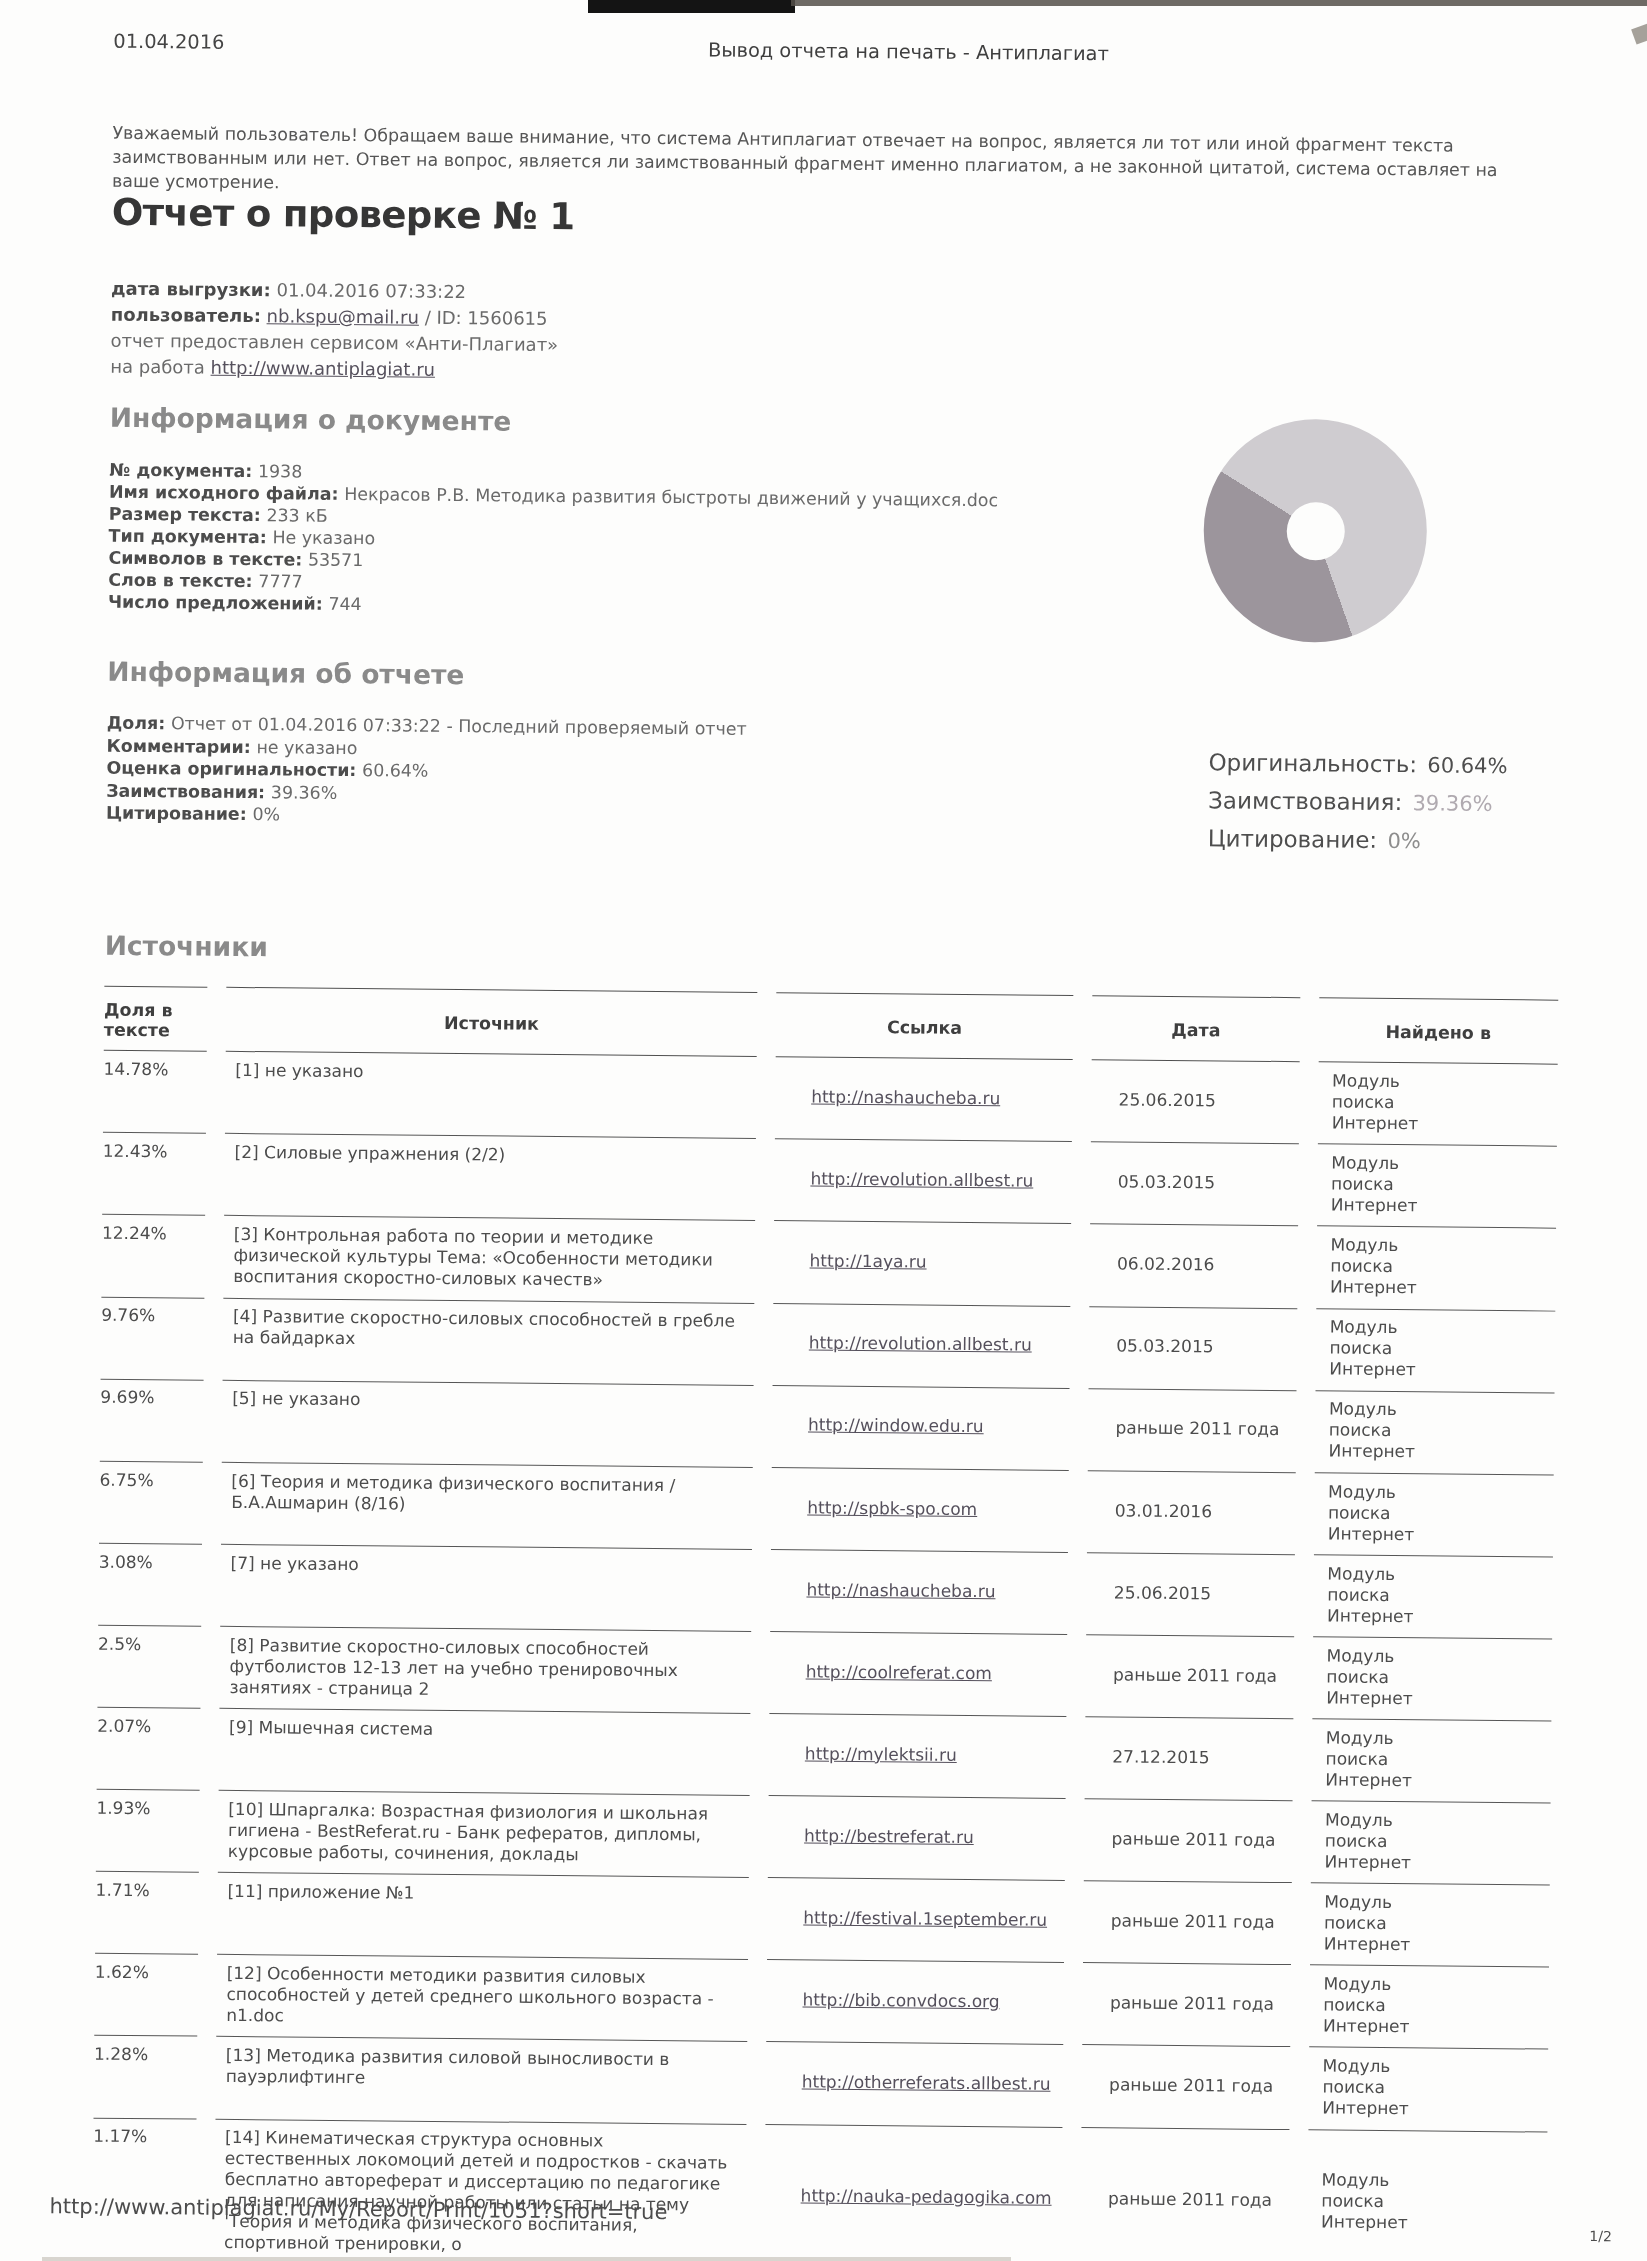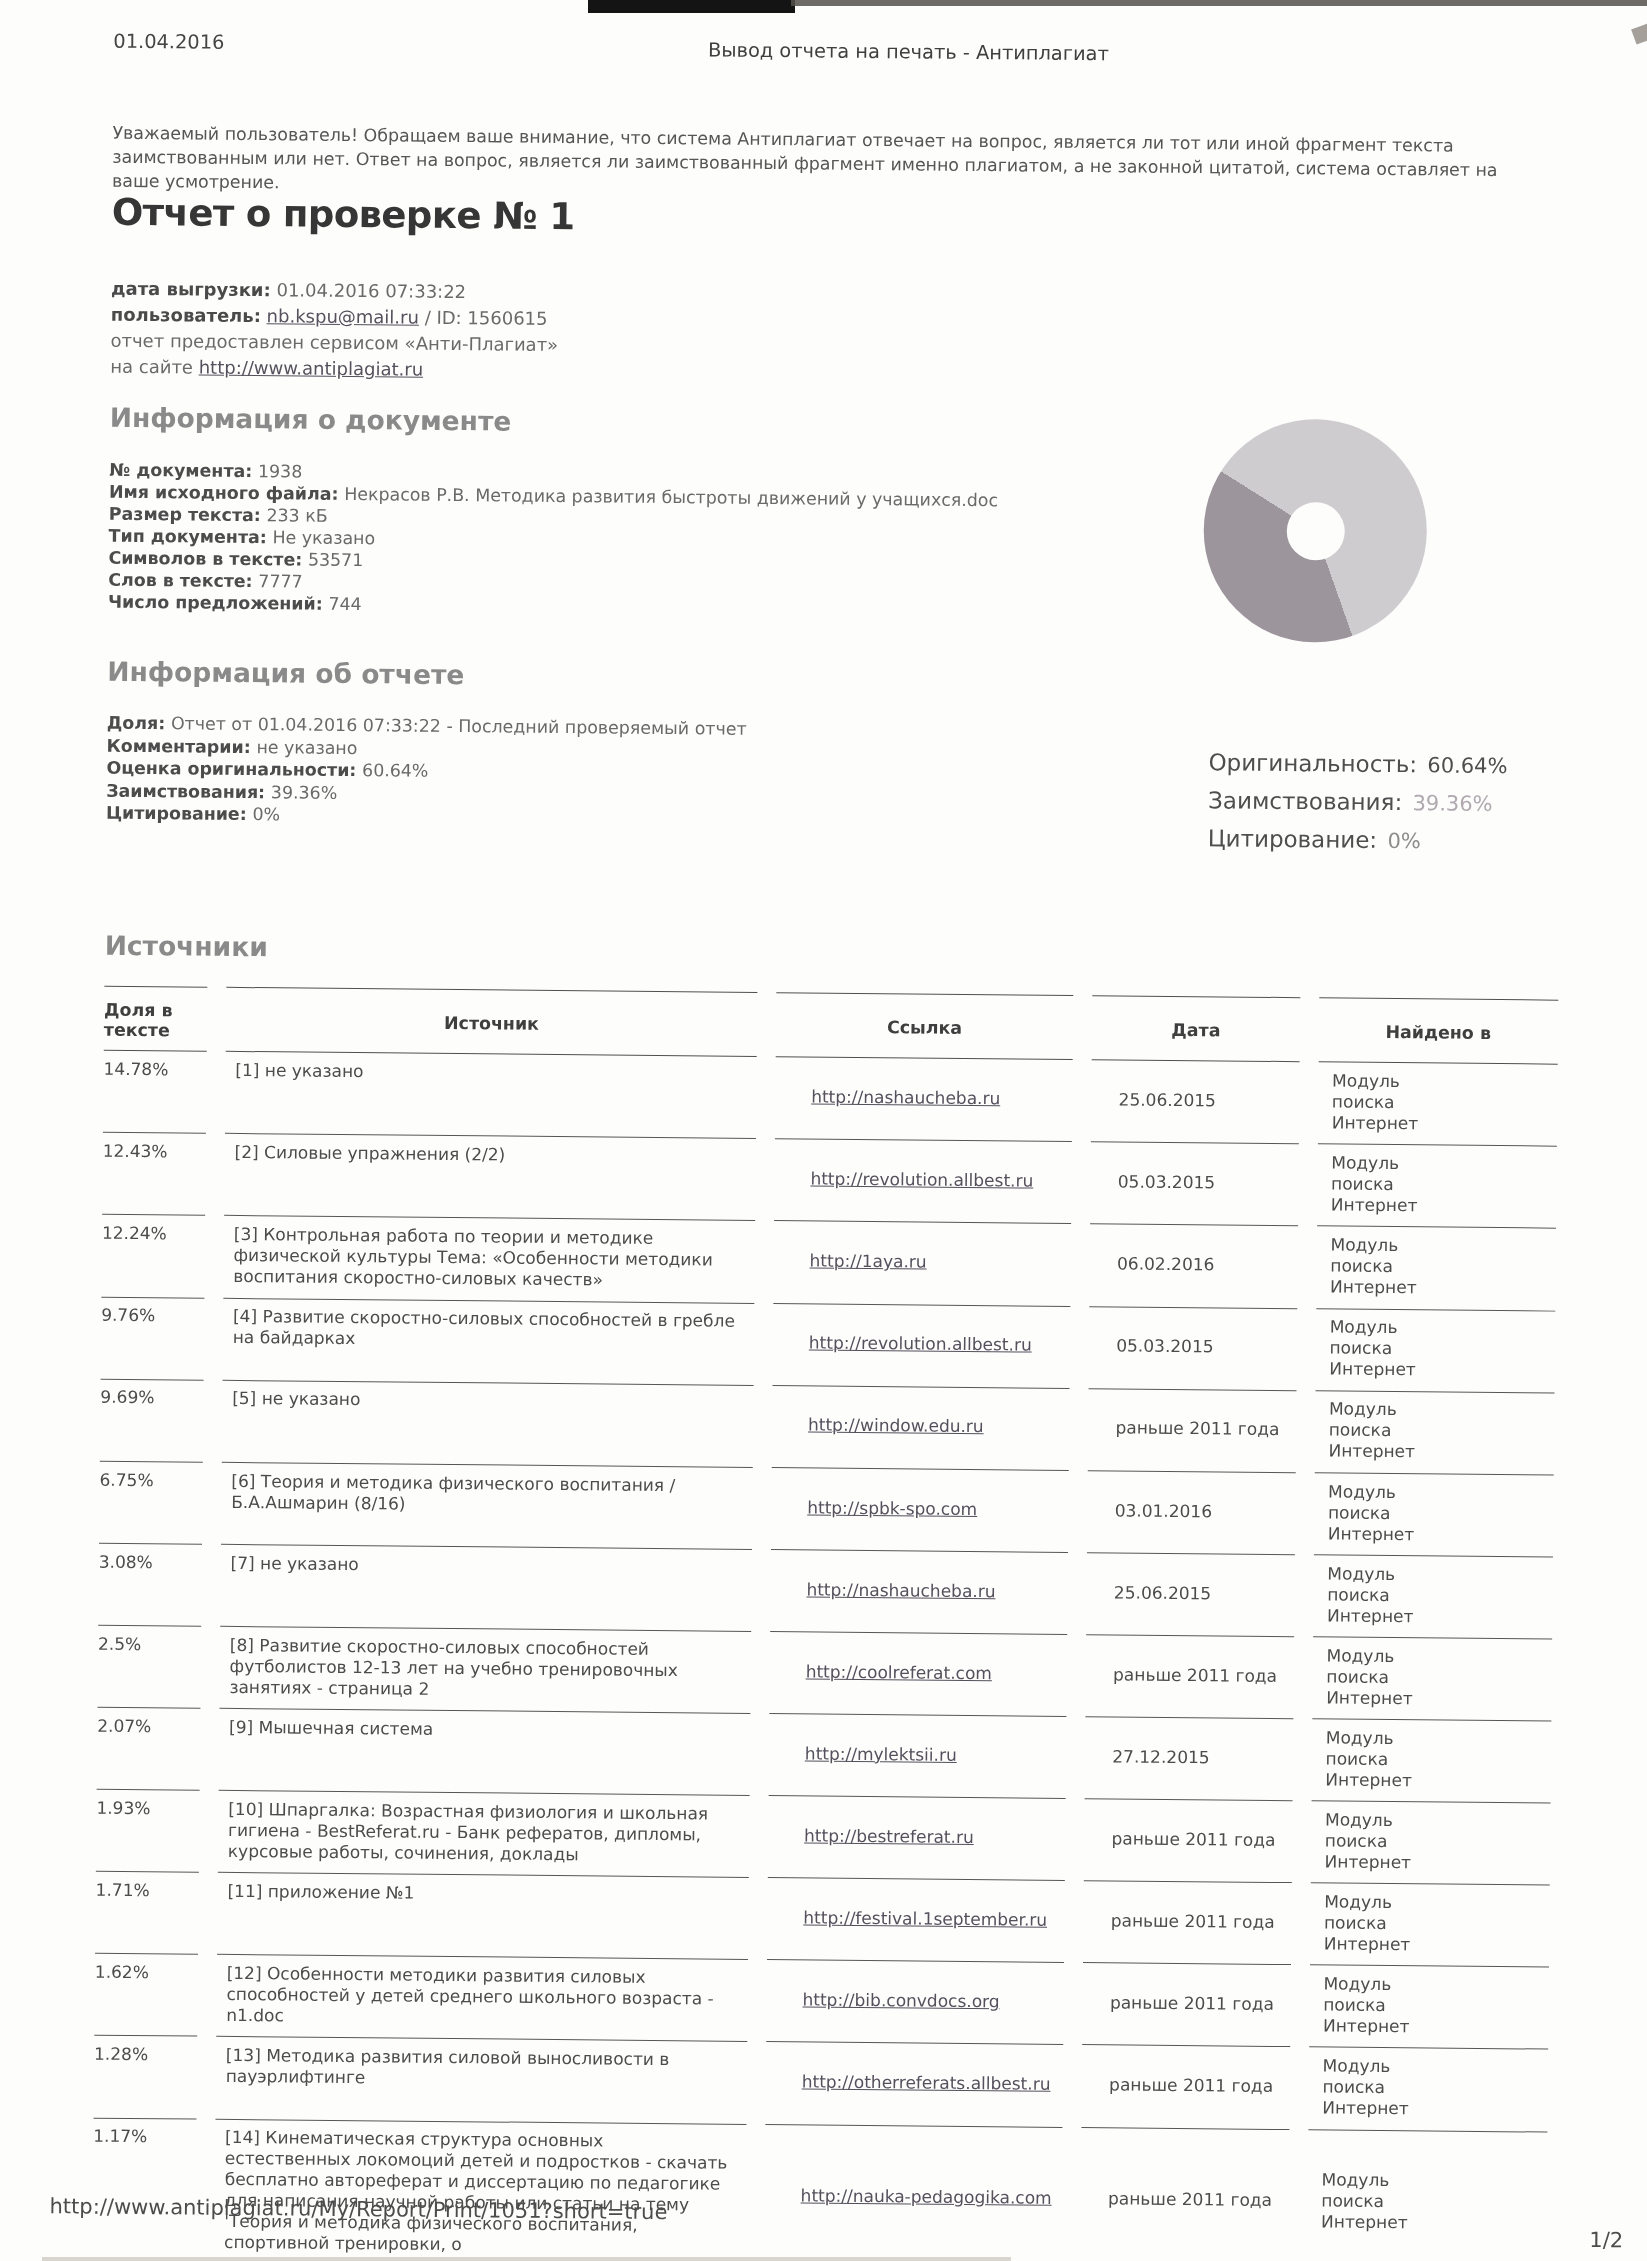--- a/index.html
+++ b/index.html
@@ -45,21 +45,21 @@
   td.c-share{text-align:left;}
   td.c-source{padding-left:9.7px !important;}
   td.c-source .src{display:inline-block;max-width:504px;}
   td.c-link,td.c-date,td.c-found{vertical-align:middle !important;}
   td.c-link{padding-left:36px !important;white-space:nowrap;}
   td.c-date{padding-left:27px !important;}
   td.c-found{padding-left:14px !important;}
   td.c-found .found{display:inline-block;max-width:132px;}
   
   .footer-url{left:18px;top:2202px;font-size:21px;color:#4c4c4c;}
-  .footer-page{left:1558px;top:2221px;font-size:21px;color:#4c4c4c;}
+  .footer-page{left:1558px;top:2221px;font-size:14px;color:#4c4c4c;}
   
   .art-top-thick{position:absolute;left:546px;top:0;width:207px;height:13px;background:#141414;}
   .art-top-thin{position:absolute;left:749px;top:0;width:864px;height:5.8px;background:#55504a;opacity:.85;}
   .art-corner{position:absolute;left:1590px;top:19.4px;width:59px;height:15.5px;background:#8f8a81;transform:rotate(-20deg);opacity:.8;}
   .art-right{position:absolute;left:1611px;top:7.8px;width:36px;height:2253px;background:#f1eee8;border-left:1.9px solid #b9b2a7;}
   .art-bottom{position:absolute;left:0;top:2257px;width:969px;height:4.5px;background:#d8d5cf;}
 </style>
 </head>
 <body>
 
@@ -71,21 +71,21 @@
     <div class="abs print-title">Вывод отчета на печать - Антиплагиат</div>
 
     <p class="abs notice">Уважаемый пользователь! Обращаем ваше внимание, что система Антиплагиат отвечает на вопрос, является ли тот или иной фрагмент текста заимствованным или нет. Ответ на вопрос, является ли заимствованный фрагмент именно плагиатом, а не законной цитатой, система оставляет на ваше усмотрение.</p>
 
     <h1 class="abs rep-title">Отчет о проверке № 1</h1>
 
     <div class="abs meta">
       <div><b>дата выгрузки:</b> <span>01.04.2016 07:33:22</span></div>
       <div><b>пользователь:</b> <a class="link">nb.kspu@mail.ru</a> <span>/ ID: 1560615</span></div>
       <div>отчет предоставлен сервисом «Анти-Плагиат»</div>
-      <div><span>на сайте</span> <a class="link">http://www.antiplagiat.ru</a></div>
+      <div><span>на работа</span> <a class="link">http://www.antiplagiat.ru</a></div>
     </div>
 
     <h2 class="abs sec sec-doc">Информация о документе</h2>
     <div class="abs fields" id="doc-fields">
   <div class="field">
     <span class="flabel">№ документа:</span><span class="fvalue">1938</span>
   </div>
 
   <div class="field">
     <span class="flabel">Имя исходного файла:</span><span class="fvalue">Некрасов Р.В. Методика развития быстроты движений у учащихся.doc</span>

